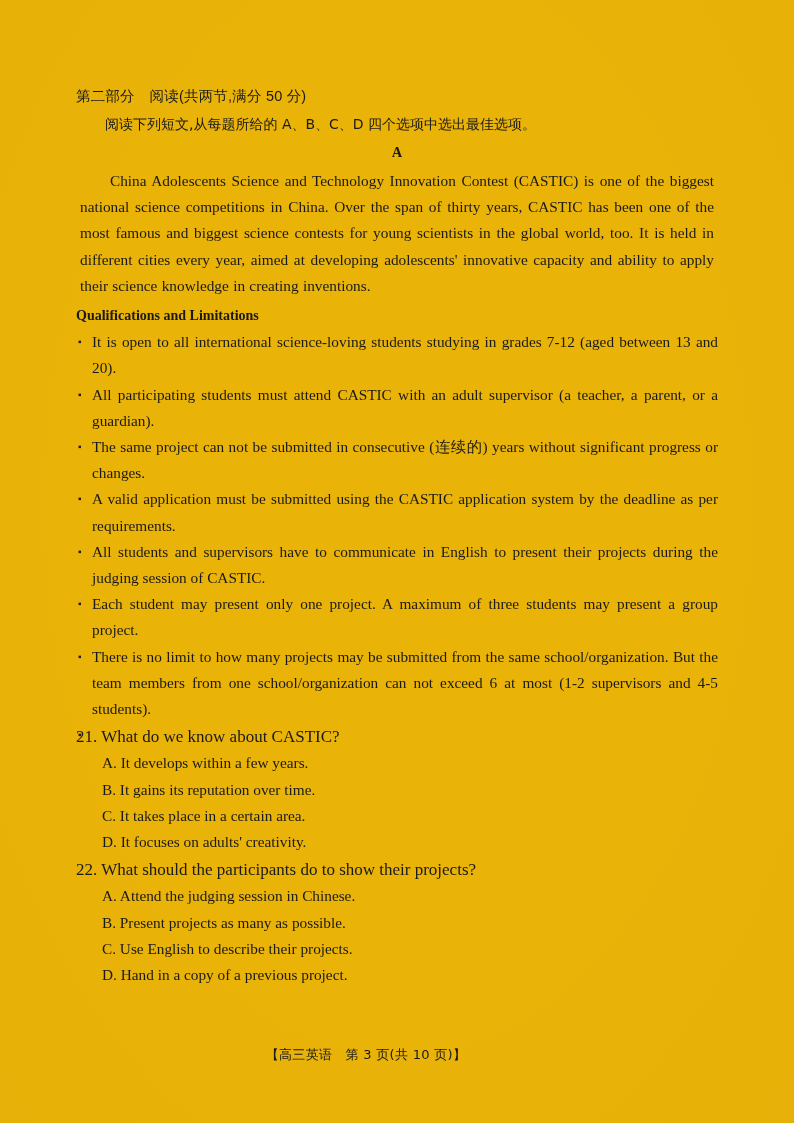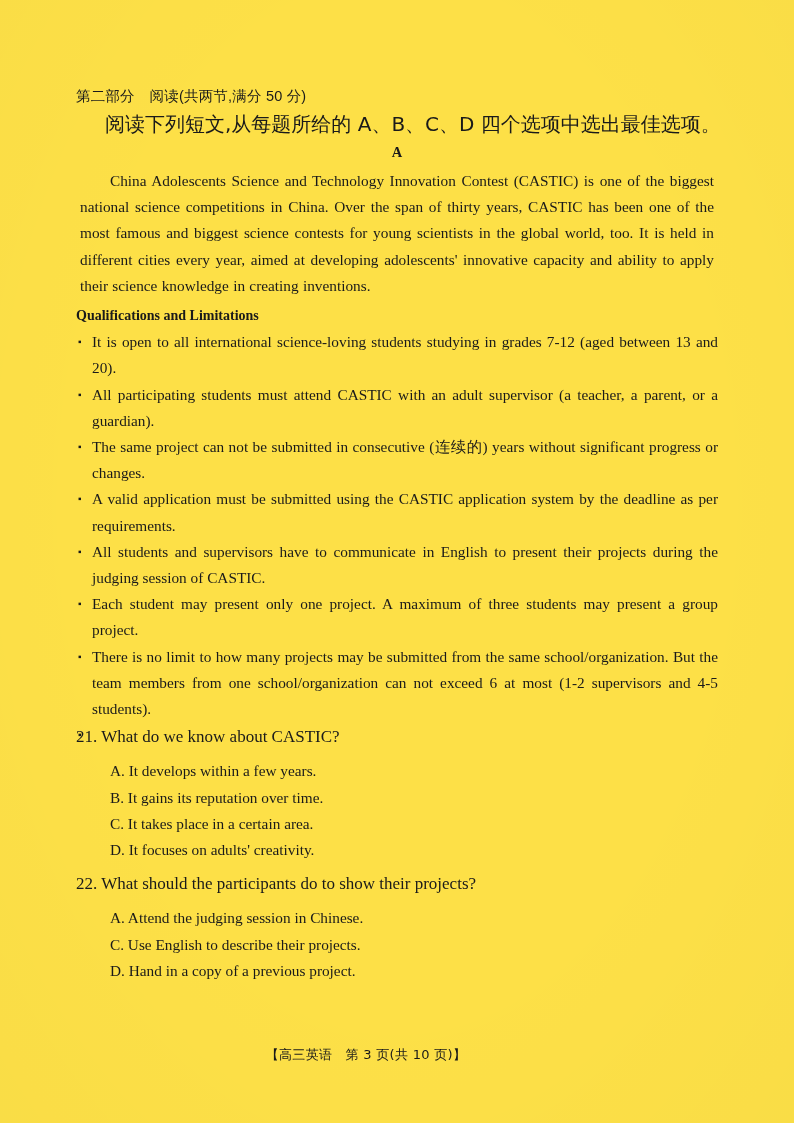--- a/index.html
+++ b/index.html
@@ -16,21 +16,21 @@
     color: #1a1a1a;
     overflow: hidden;
   }
 
   .page {
     position: absolute;
     left: 0;
     top: 0;
     width: 794px;
     height: 1123px;
-    background: #fde047;
+    background: #eab308;
   }
 
   
   .paper-tone {
     position: absolute;
     inset: 0;
     background:
       radial-gradient(ellipse at 50% 45%, rgba(255,255,255,0) 55%, rgba(0,0,0,0.016) 100%);
     pointer-events: none;
   }
@@ -45,21 +45,21 @@
   .sec-head {
     font-family: "Liberation Sans", "DejaVu Sans", sans-serif;
     font-size: 14.5px;
     line-height: 25px;
     letter-spacing: 0.2px;
     white-space: nowrap;
   }
 
   .instruction {
     font-family: "DejaVu Sans", "Liberation Sans", sans-serif;
-    font-size: 20px;
+    font-size: 14px;
     line-height: 26px;
     text-indent: 29px;
     margin-top: 2px;
     white-space: nowrap;
   }
 
   .passage-letter {
     text-align: center;
     font-family: "Liberation Serif", serif;
     font-weight: bold;
@@ -108,21 +108,21 @@
     font-size: 10px;
     line-height: 26.2px;
   }
 
   .question {
     font-size: 17px;
     line-height: 26.2px;
     margin-top: 2px;
   }
   .options {
-    margin: 8px;
+    margin: 0;
     padding: 0;
     list-style: none;
   }
   .options li {
     font-size: 15.3px;
     line-height: 26.2px;
     padding-left: 26px;
   }
 
   .qblock { margin-top: 2px; }
@@ -196,20 +196,21 @@
         <li>B. It gains its reputation over time.</li>
         <li>C. It takes place in a certain area.</li>
         <li>D. It focuses on adults' creativity.</li>
       </ul>
     </div>
 
     <div class="qblock">
       <div class="question">22. What should the participants do to show their projects?</div>
       <ul class="options">
         <li>A. Attend the judging session in Chinese.</li>
+        <li>B. Present projects as many as possible.</li>
         <li>C. Use English to describe their projects.</li>
         <li>D. Hand in a copy of a previous project.</li>
       </ul>
     </div>
 
   </div>
 
   <div class="footer">【高三英语　第 3 页(共 10 页)】</div>
 </div>
 

